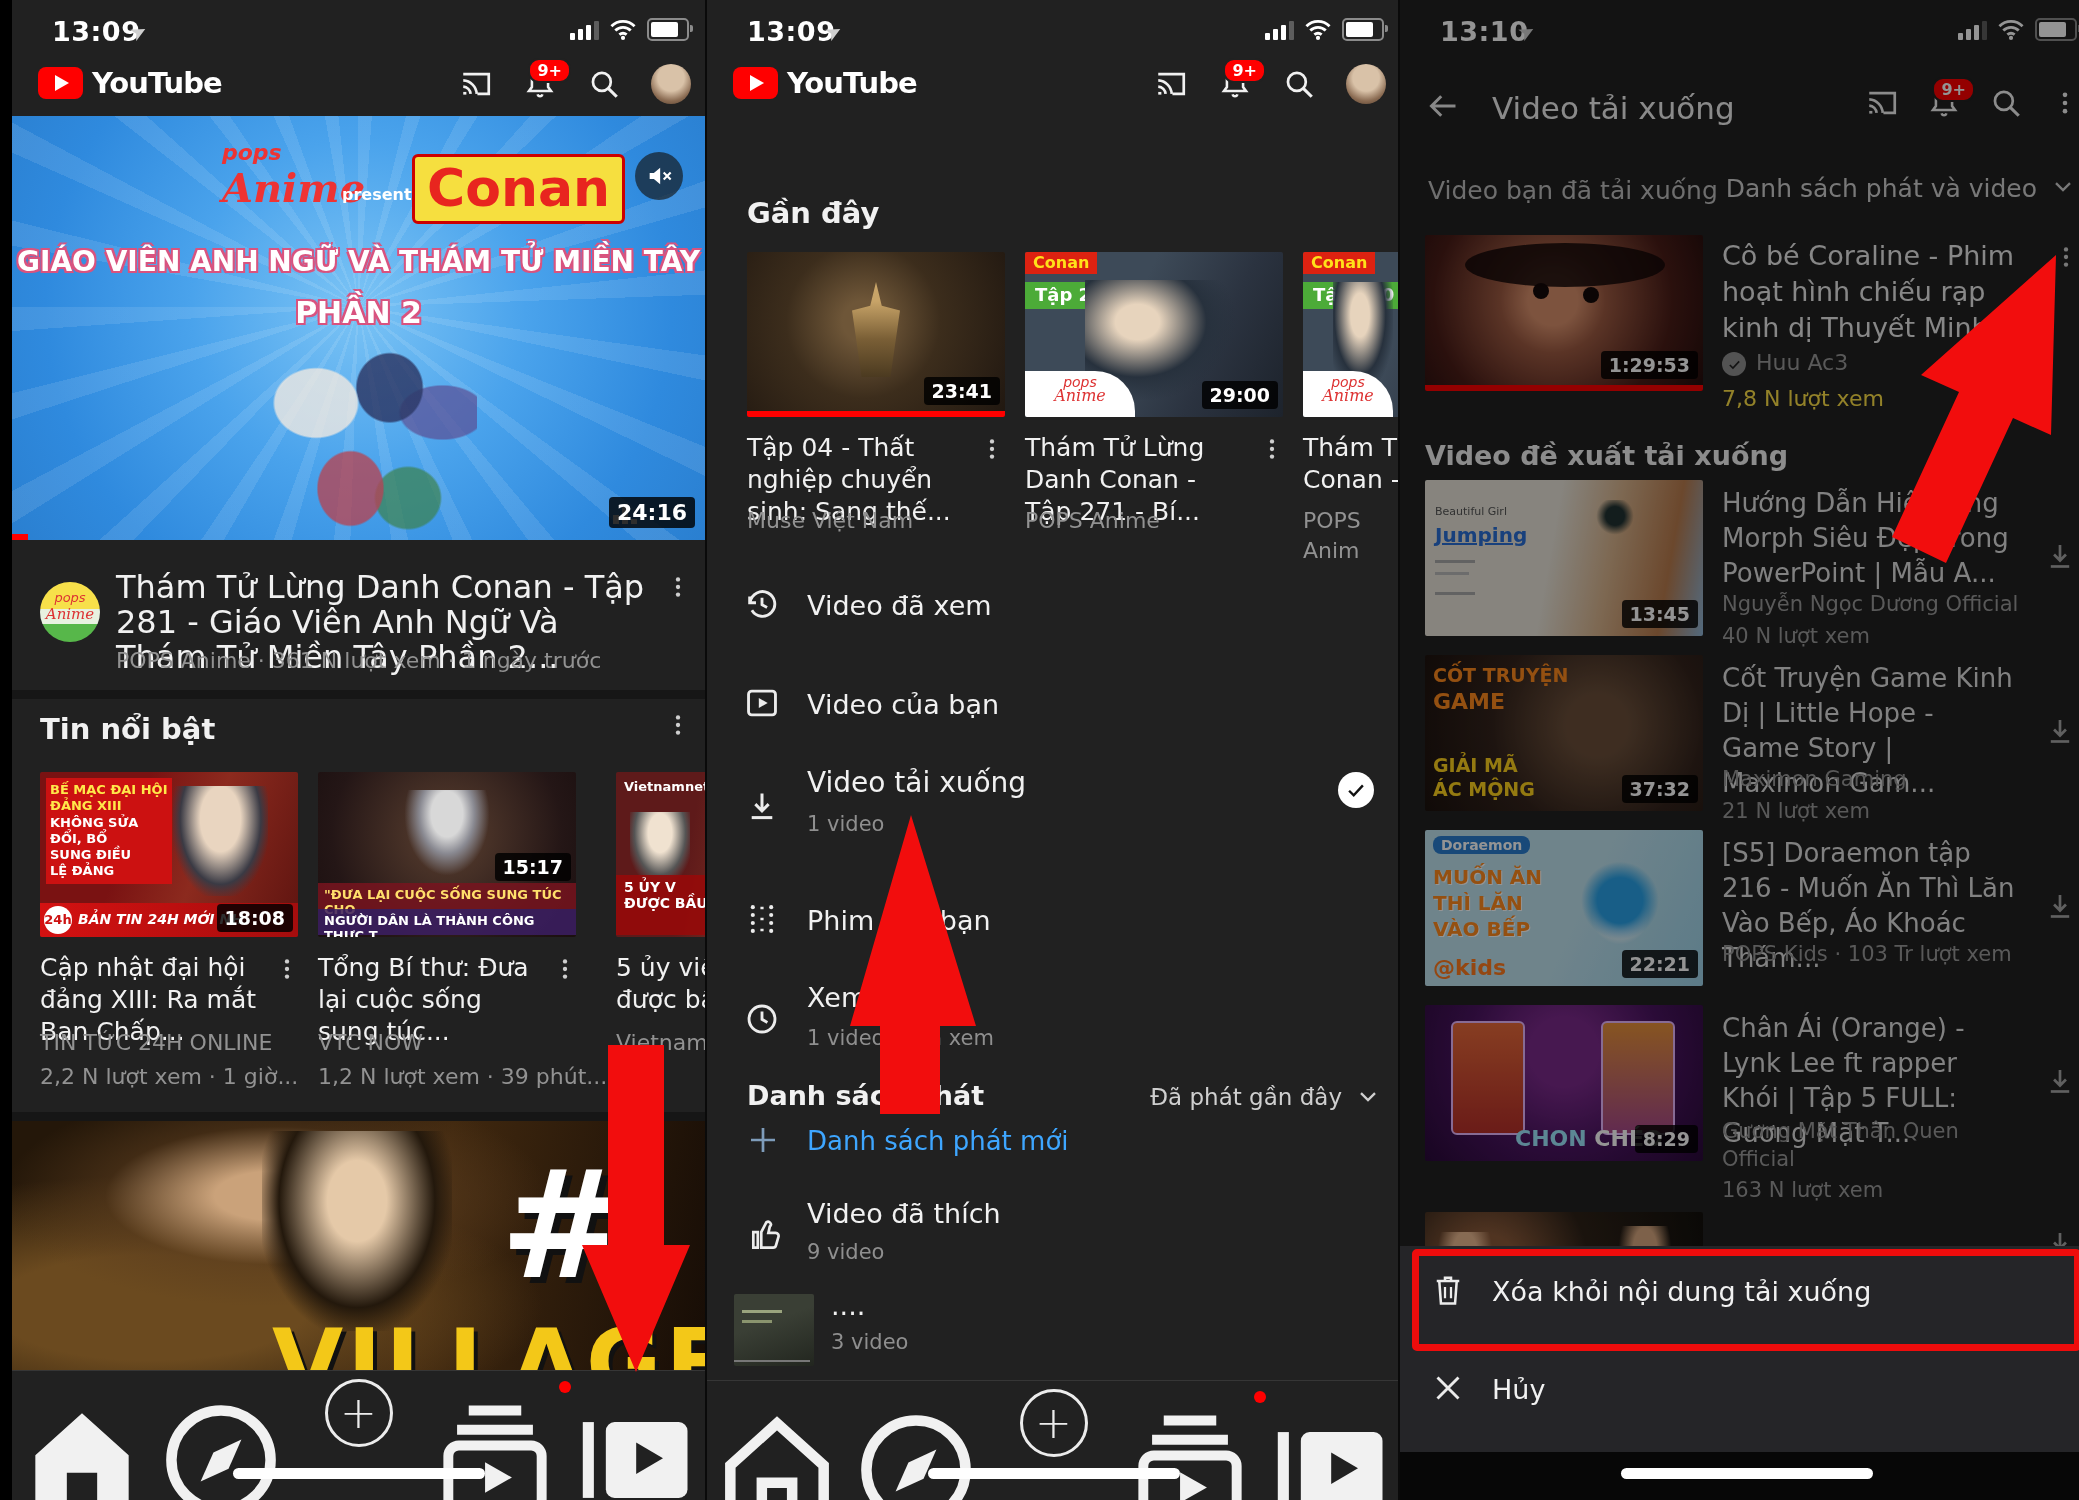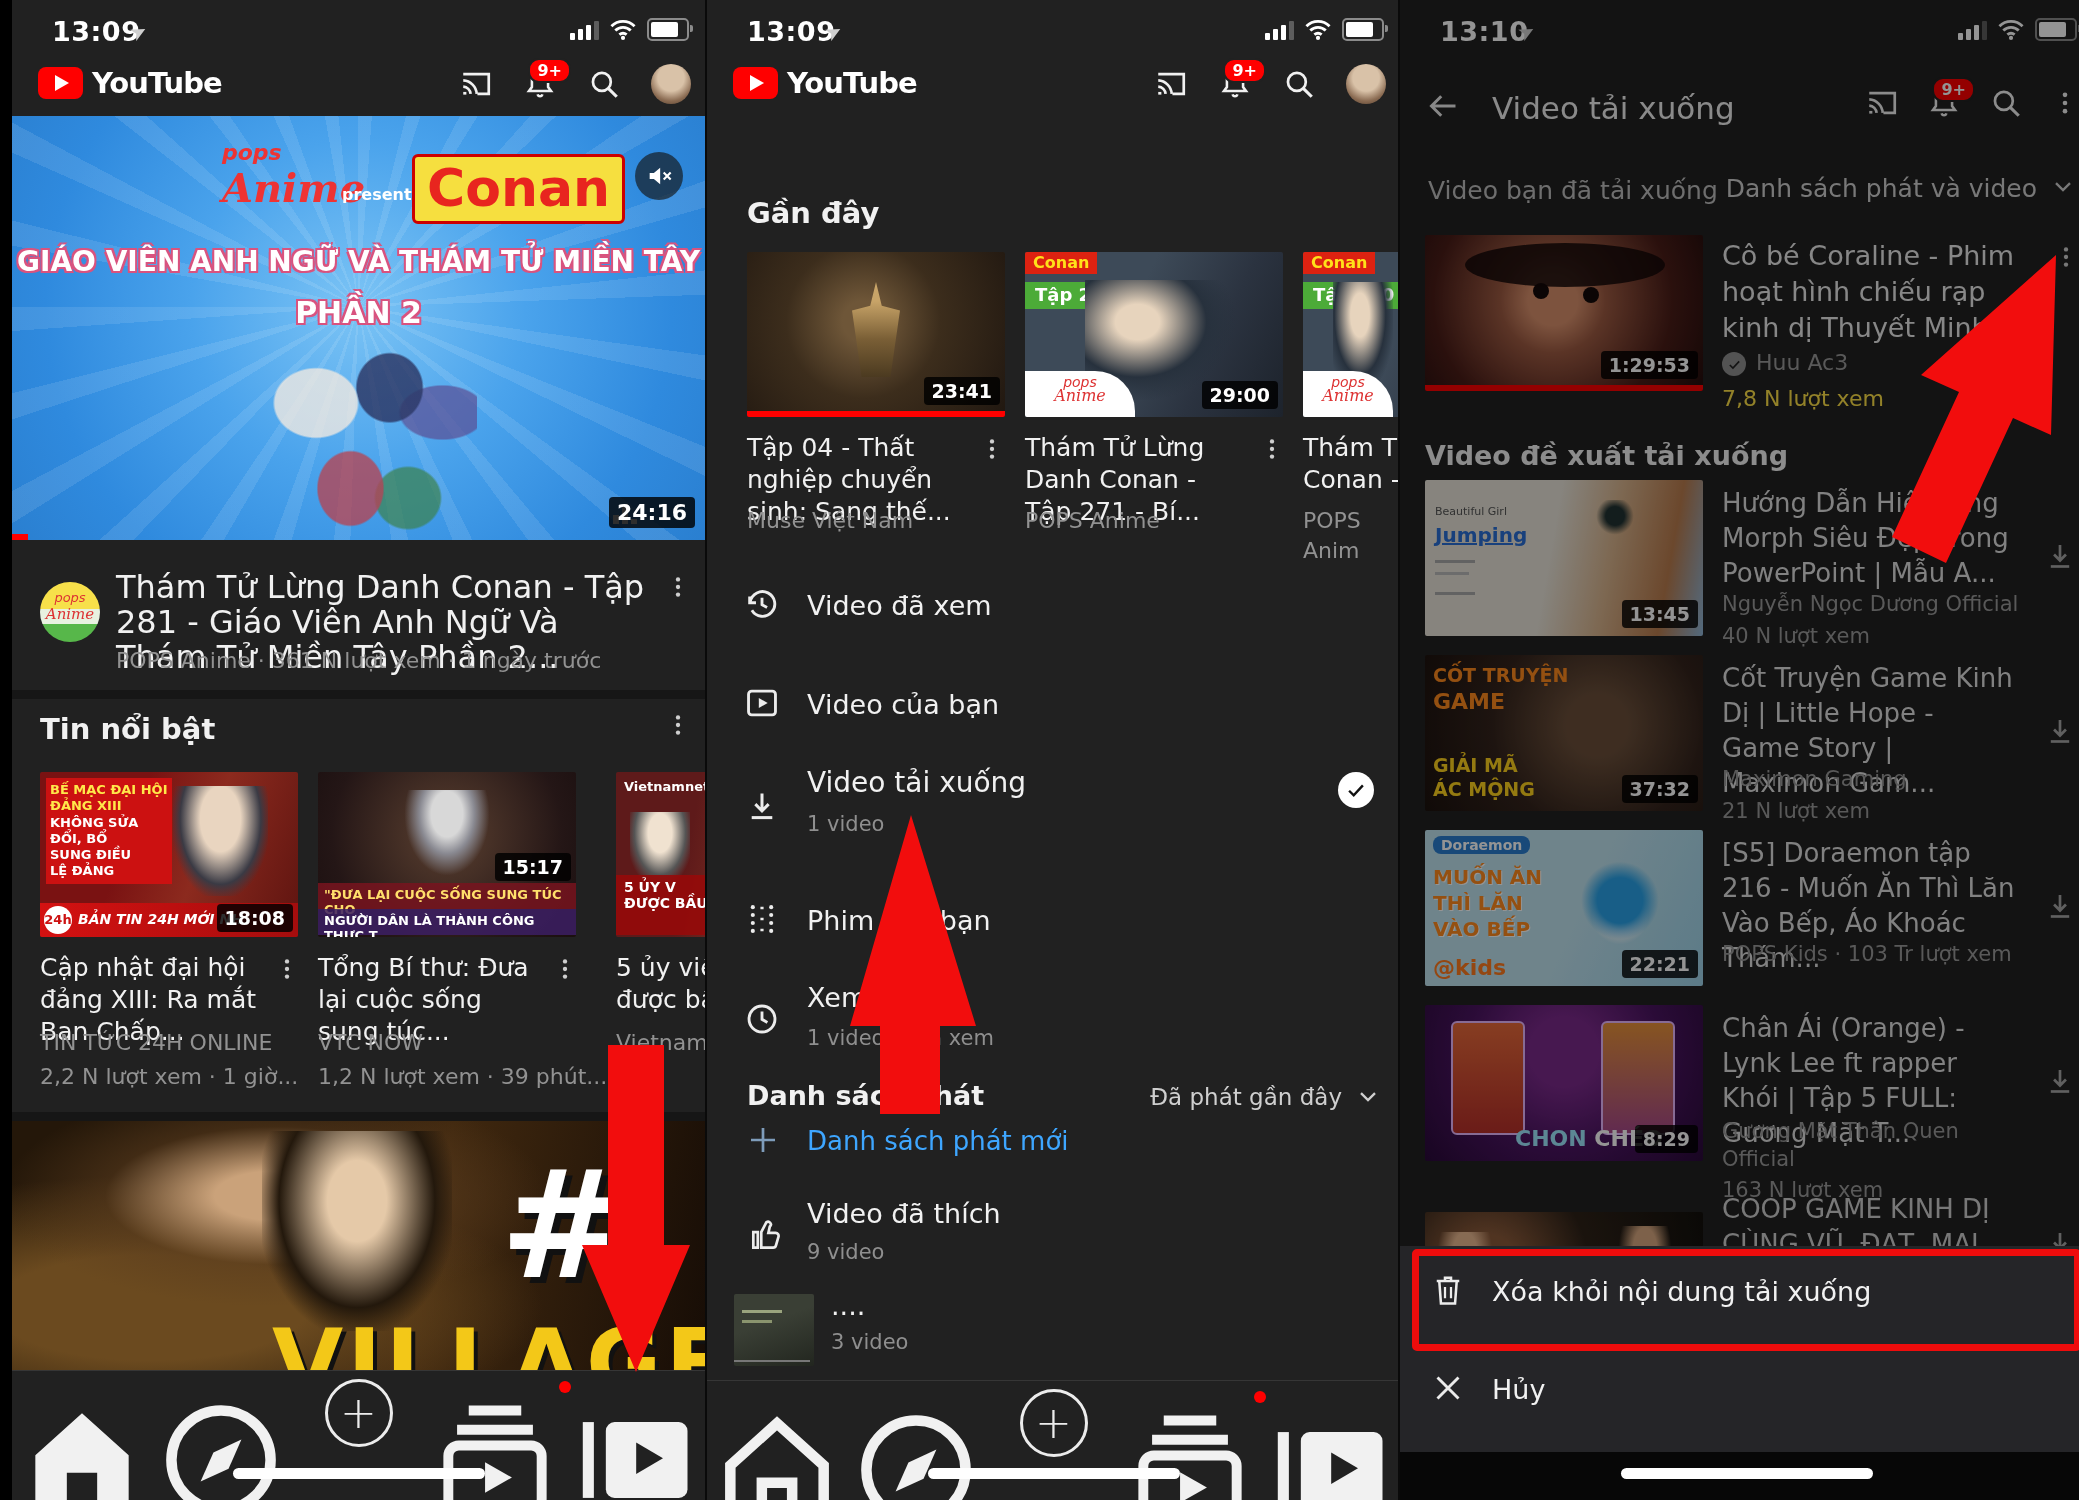--- a/index.html
+++ b/index.html
@@ -726,21 +726,20 @@
     <span class="dl-ic" style="right:16px;top:1065px">
         <svg class="ic">
           <use href="#i-dl"></use>
         </svg>
       </span>
 
     <div class="thumb" style="left:25px;top:1212px;width:278px;height:120px;background:radial-gradient(circle at 22% 45%,#8a5a3a 0 14%,#2e2218 45%,#12100c 100%),radial-gradient(circle at 78% 40%,#6a5a4a 0 12%,transparent 40%)">
       <div class="abs" style="left:10px;top:20px;width:60px;height:80px;background:radial-gradient(ellipse at 50% 30%,#e8b890 0 30%,transparent 65%)"></div>
       <div class="abs" style="left:190px;top:14px;width:60px;height:80px;background:radial-gradient(ellipse at 50% 30%,#d8a880 0 28%,transparent 62%)"></div>
     </div>
-    <div class="abs" style="left:322px;top:1192px;width:296px;font-size:26px;line-height:35px;color:#cfcfcf">COOP GAME KINH DỊ CÙNG VŨ, ĐẠT, MAI</div>
     <span class="dl-ic" style="right:16px;top:1228px">
         <svg class="ic">
           <use href="#i-dl"></use>
         </svg>
       </span>
 
     <div class="scrim"></div>
     <div class="sheet">
       <span class="sheetrow-ic" style="top:26px">
           <svg class="ic">

